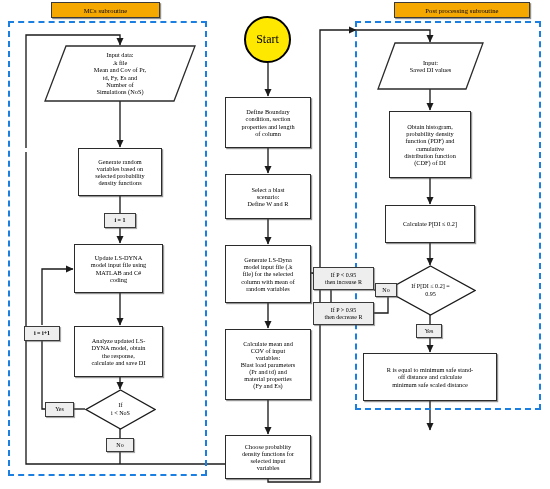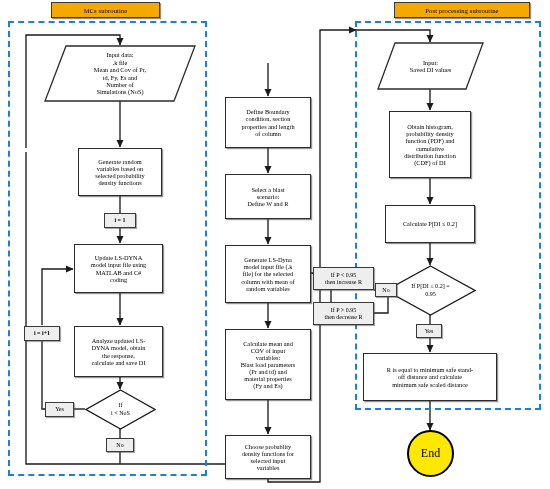--- a/index.html
+++ b/index.html
@@ -172,22 +172,22 @@
   <div class="group-frame" style="left:8px;top:21px;width:199px;height:455px;"></div>
   <div class="group-frame" style="left:355px;top:21px;width:186px;height:389px;"></div>
 
   <div class="group-title" style="left:51px;top:2px;width:107px;height:14px;">
     <span>MCs subroutine</span>
   </div>
   <div class="group-title" style="left:394px;top:2px;width:134px;height:14px;">
     <span>Post processing subroutine</span>
   </div>
 
-  <div class="node term" style="left:407px;top:430px;width:47px;height:47px;">
-    <span>End</span>
+  <div class="node term" style="left:244px;top:16px;width:47px;height:47px;">
+    <span>Start</span>
   </div>
 
   <div class="io-wrap" style="left:44px;top:45px;width:152px;height:57px;">
     <svg width="152" height="57" viewBox="0 0 152 57">
       <polygon points="22,1 151,1 130,56 1,56" fill="#ffffff" stroke="#2b2b2b" stroke-width="1.3"></polygon>
     </svg>
     <div class="io-text">
       <span class="txt">
         <span class="txt-line">Input data:</span>
         <span class="txt-line">.k file</span>

